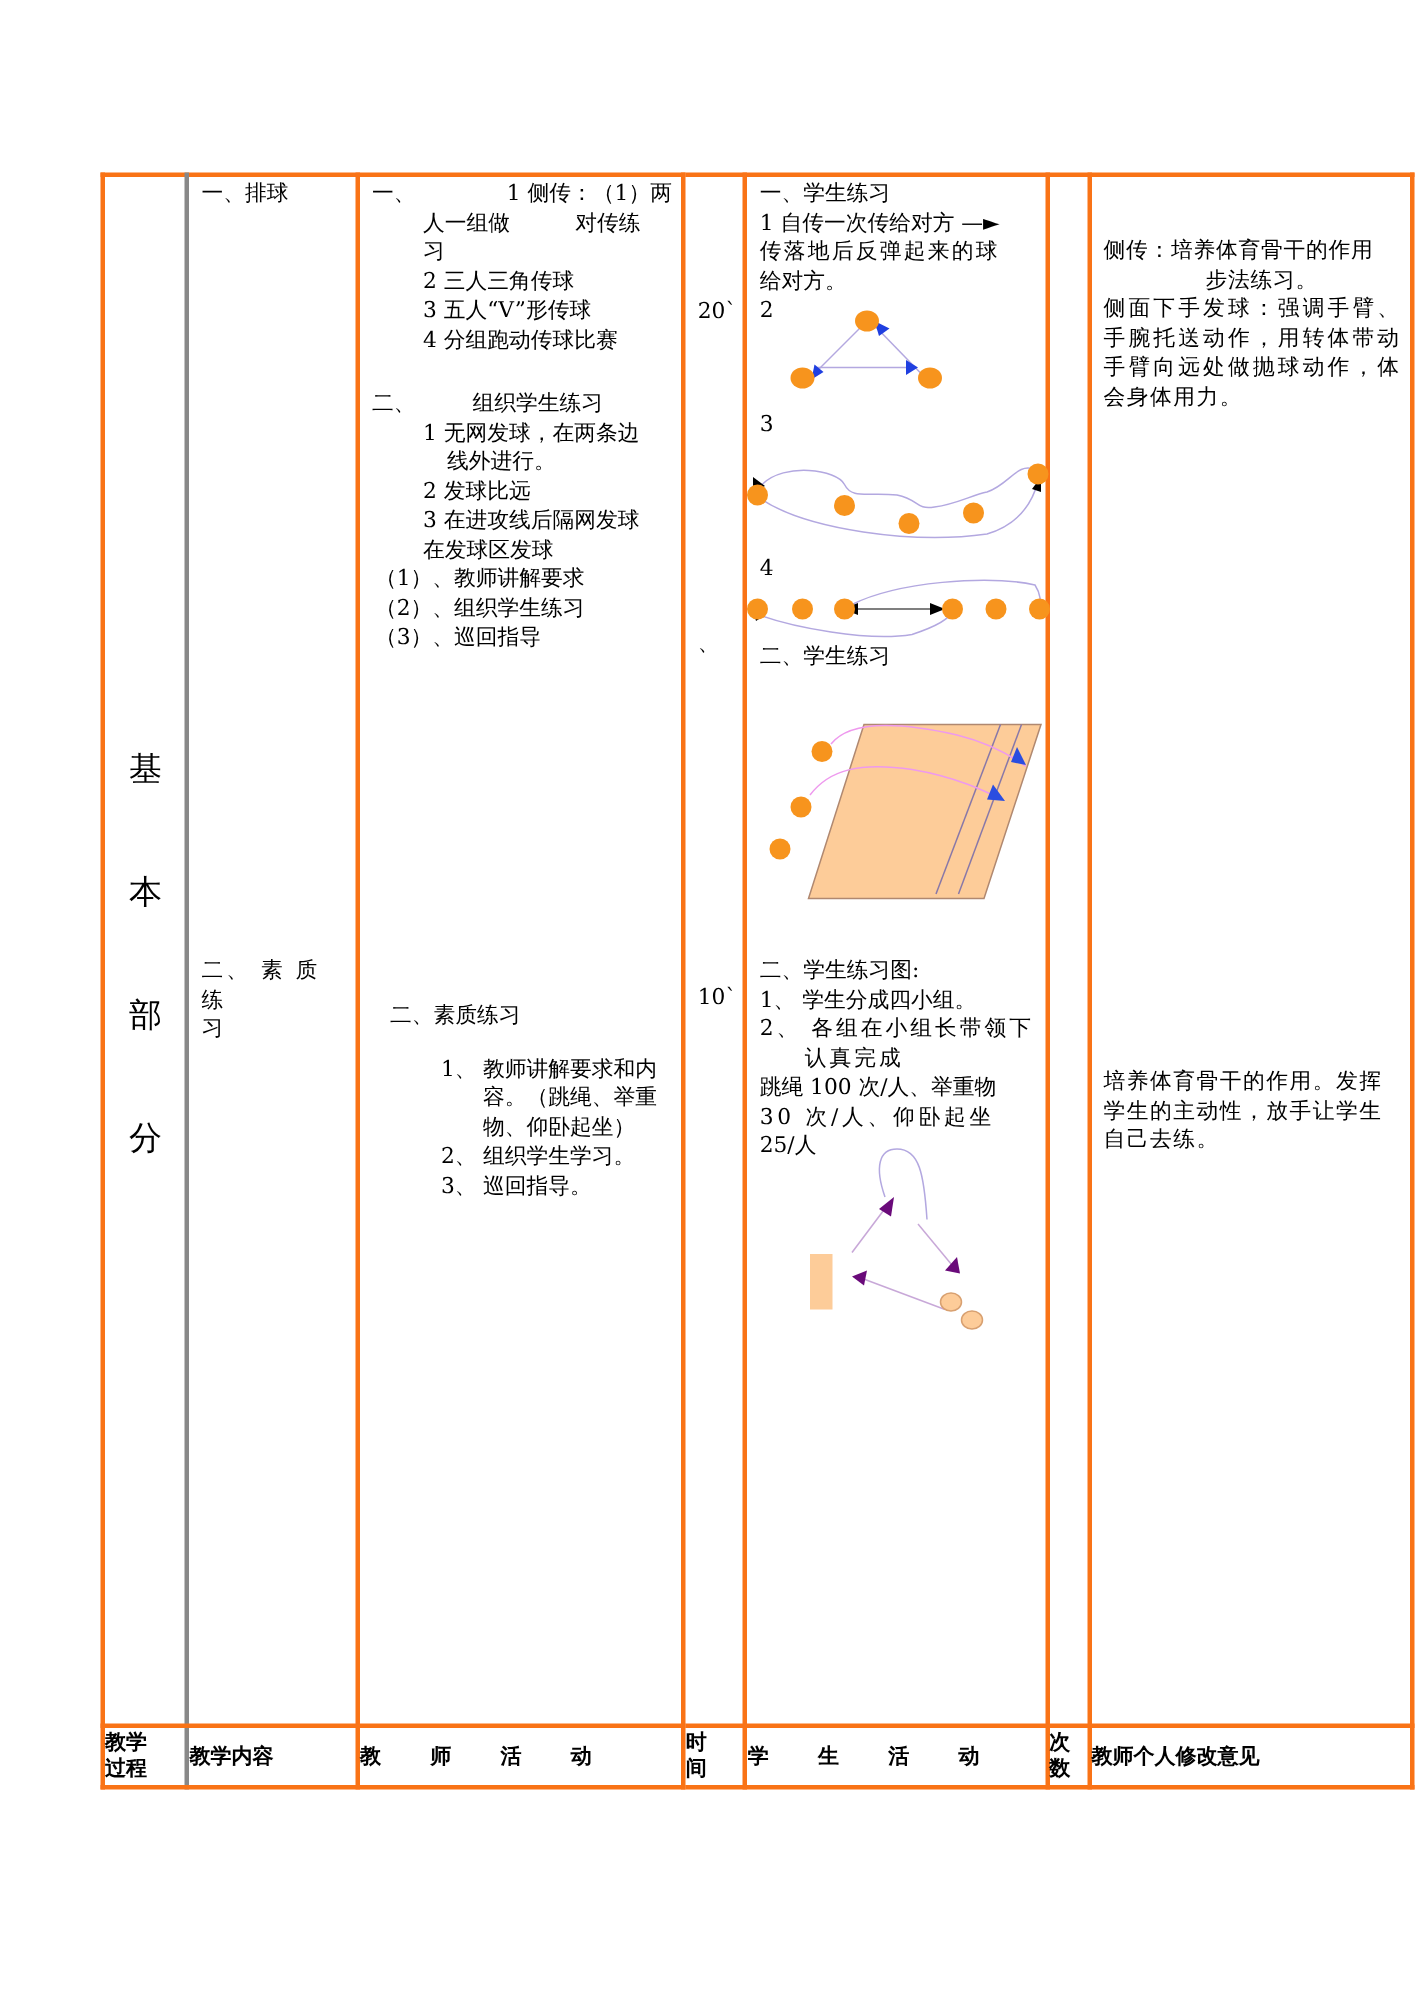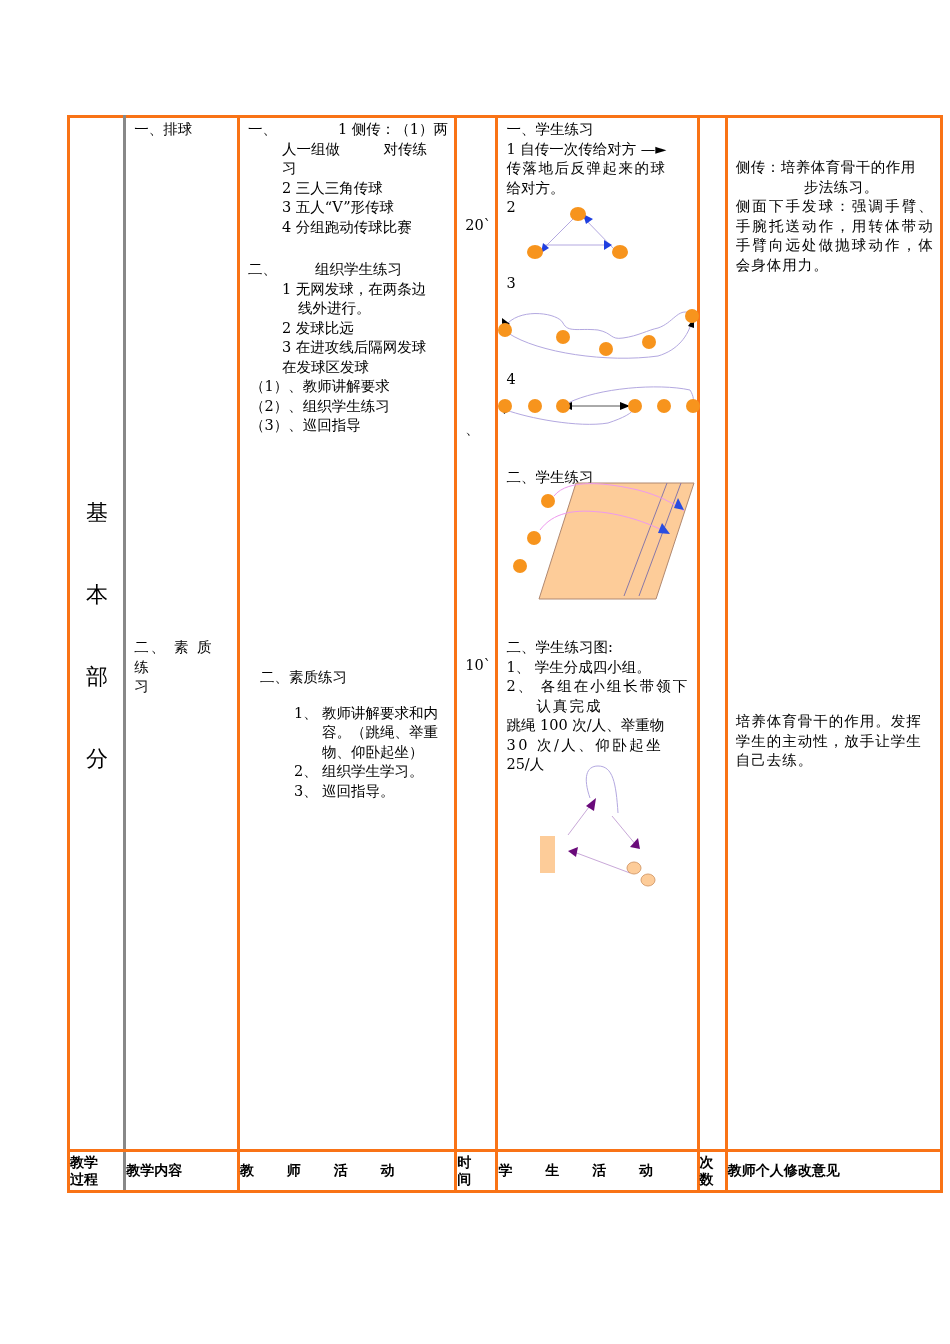--- a/index.html
+++ b/index.html
@@ -98,21 +98,21 @@
           <span>组织学生学习。</span>
         </div>
         <div style="display:flex; padding-left:34px;">
           <span style="width:28px; flex:none;">3、</span>
           <span>巡回指导。</span>
         </div>
       </div>
     </td>
 
     <td>
-      <div class="abs txt" style="left:8px; top:98px;">20`</div>
+      <div class="abs txt" style="left:8px; top:81px;">20`</div>
       <div class="abs txt" style="left:8px; top:302px;">、</div>
       <div class="abs txt" style="left:8px; top:538px;">10`</div>
     </td>
 
     <td>
       <div class="abs txt" style="left:8px; top:2px; width:186px;">
         <div>一、学生练习</div>
         <div>1 自传一次传给对方 —►</div>
         <div style="letter-spacing:1.5px;">传落地后反弹起来的球</div>
         <div>给对方。</div>
@@ -155,21 +155,21 @@
         <polygon points="132,288 122,284 122,292" fill="#000"></polygon>
         <polygon points="4,288 12,292 6,296" fill="#000"></polygon>
         <circle cx="7" cy="288" r="7" fill="#f7941d"></circle>
         <circle cx="37" cy="288" r="7" fill="#f7941d"></circle>
         <circle cx="65" cy="288" r="7" fill="#f7941d"></circle>
         <circle cx="137" cy="288" r="7" fill="#f7941d"></circle>
         <circle cx="166" cy="288" r="7" fill="#f7941d"></circle>
         <circle cx="195" cy="288" r="7" fill="#f7941d"></circle>
       </svg>
 
-      <div class="abs txt" style="left:8px; top:311px;margin-top:39px;">二、学生练习</div>
+      <div class="abs txt" style="left:8px; top:311px;">二、学生练习</div>
 
       <svg style="left:0; top:0;" width="200" height="500">
         <polygon points="78,365 196,365 158,481 41,481" fill="#fdcc99" stroke="#b08870" stroke-width="1"></polygon>
         <line x1="169" y1="365" x2="126" y2="478" stroke="#8878a8" stroke-width="1"></line>
         <line x1="183" y1="365" x2="141" y2="478" stroke="#8878a8" stroke-width="1"></line>
         <path d="M56,378 C 70,360 110,365 140,372 C 160,377 175,385 186,393" fill="none" stroke="#ee99ee" stroke-width="1"></path>
         <path d="M42,412 C 55,395 75,390 110,395 C 140,400 160,410 170,415" fill="none" stroke="#ee99ee" stroke-width="1"></path>
         <polygon points="176,390 186,392 180,380" fill="#2a4de0"></polygon>
         <polygon points="160,415 172,416 164,405" fill="#2a4de0"></polygon>
         <circle cx="50" cy="383" r="7" fill="#f7941d"></circle>

